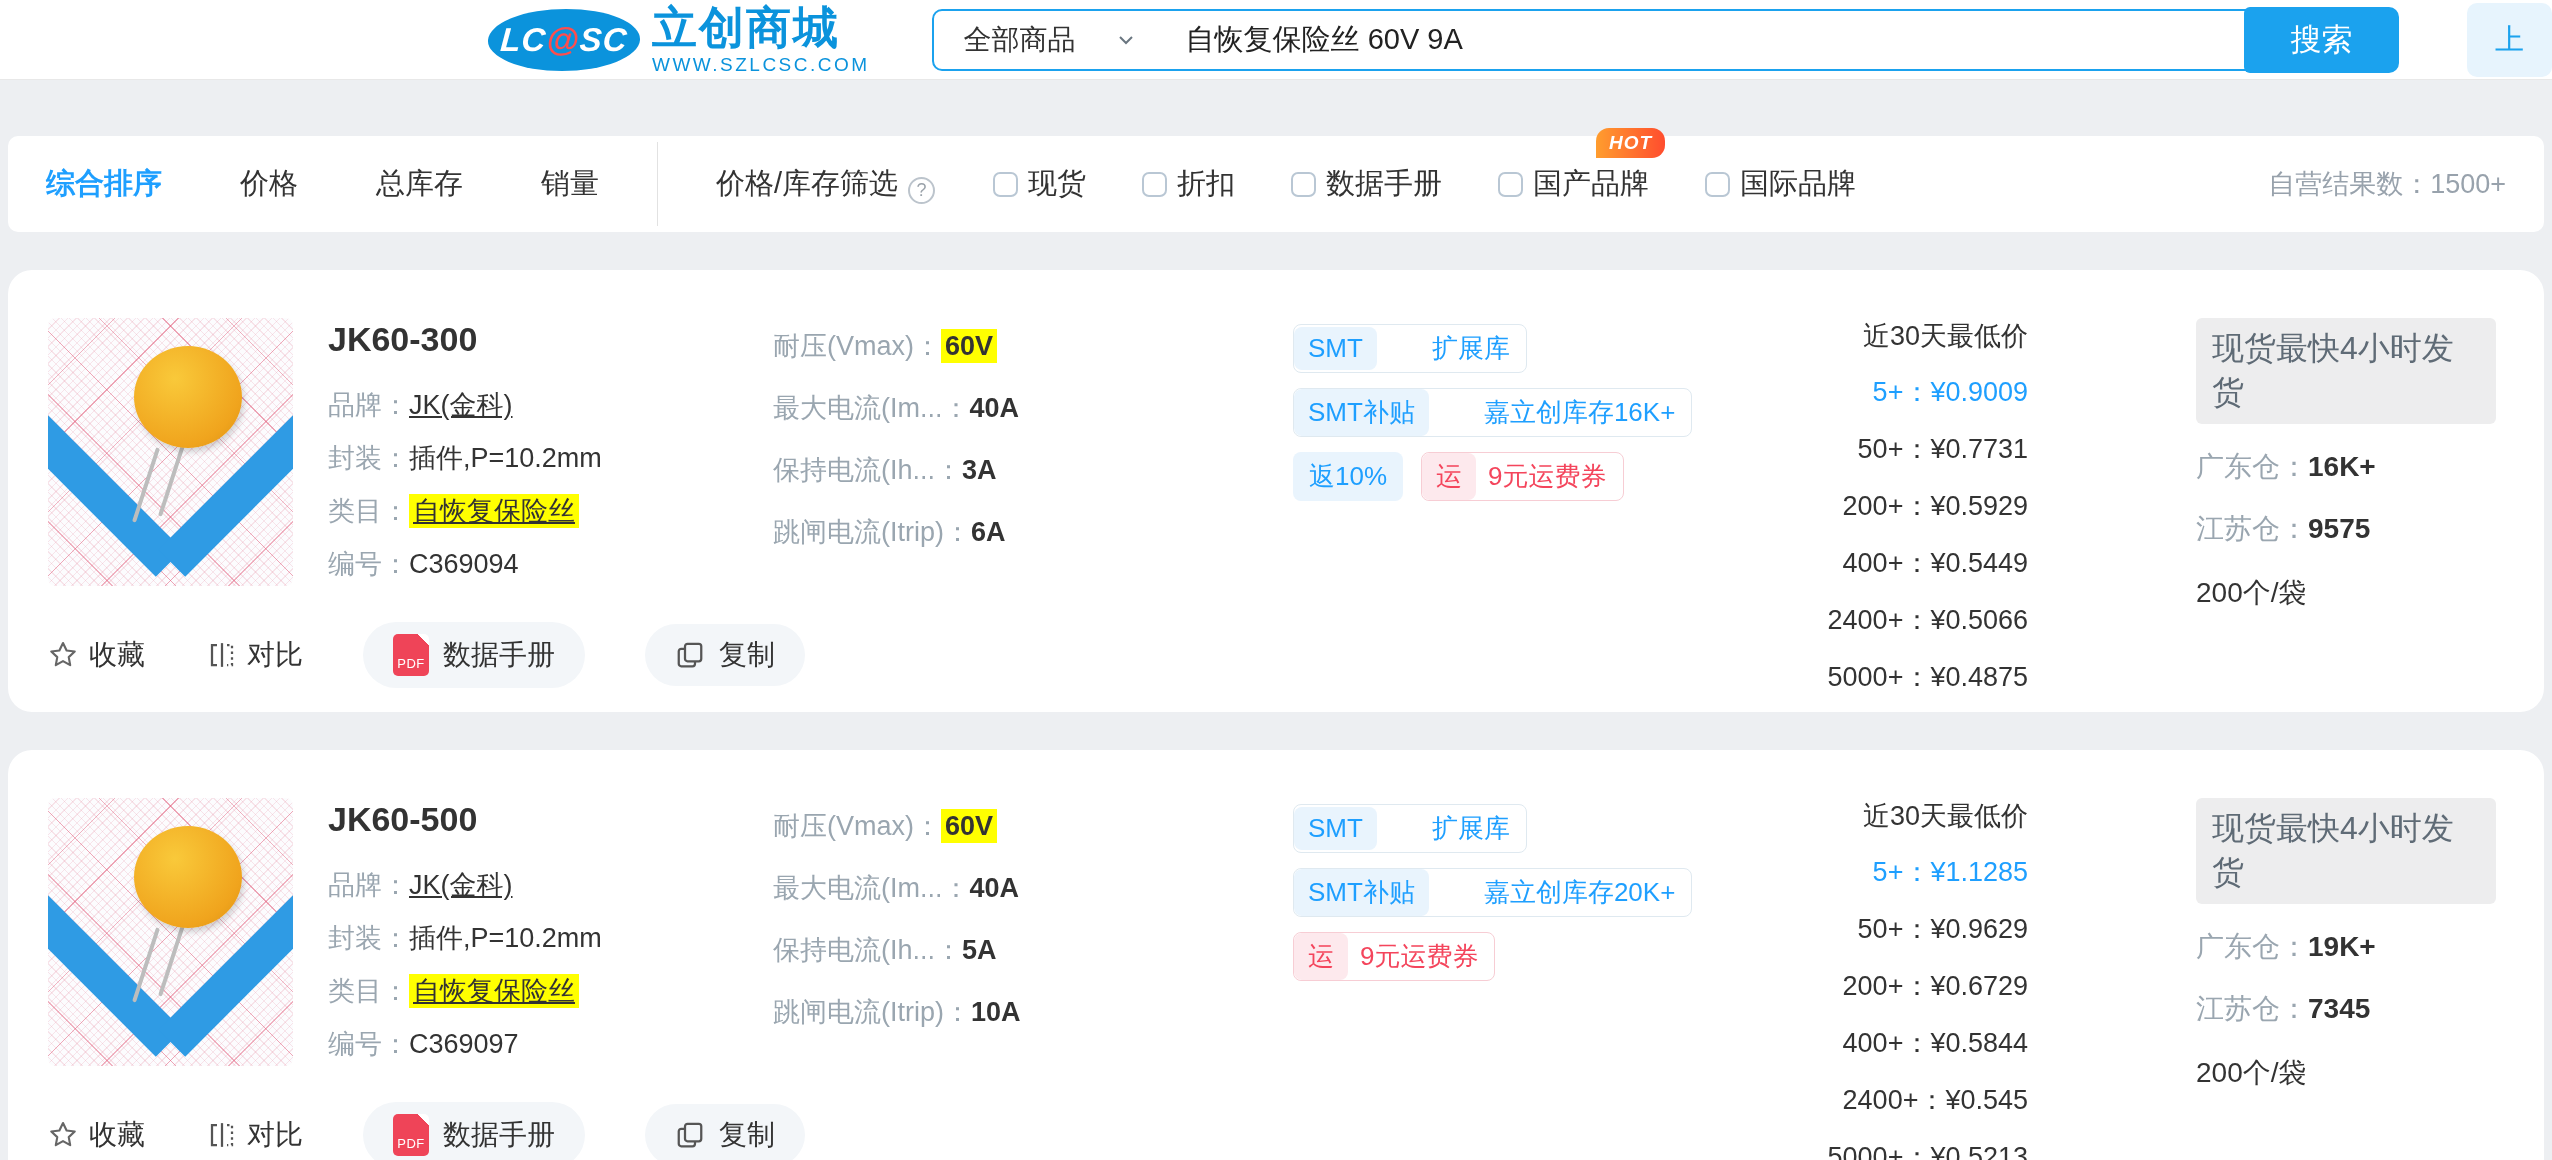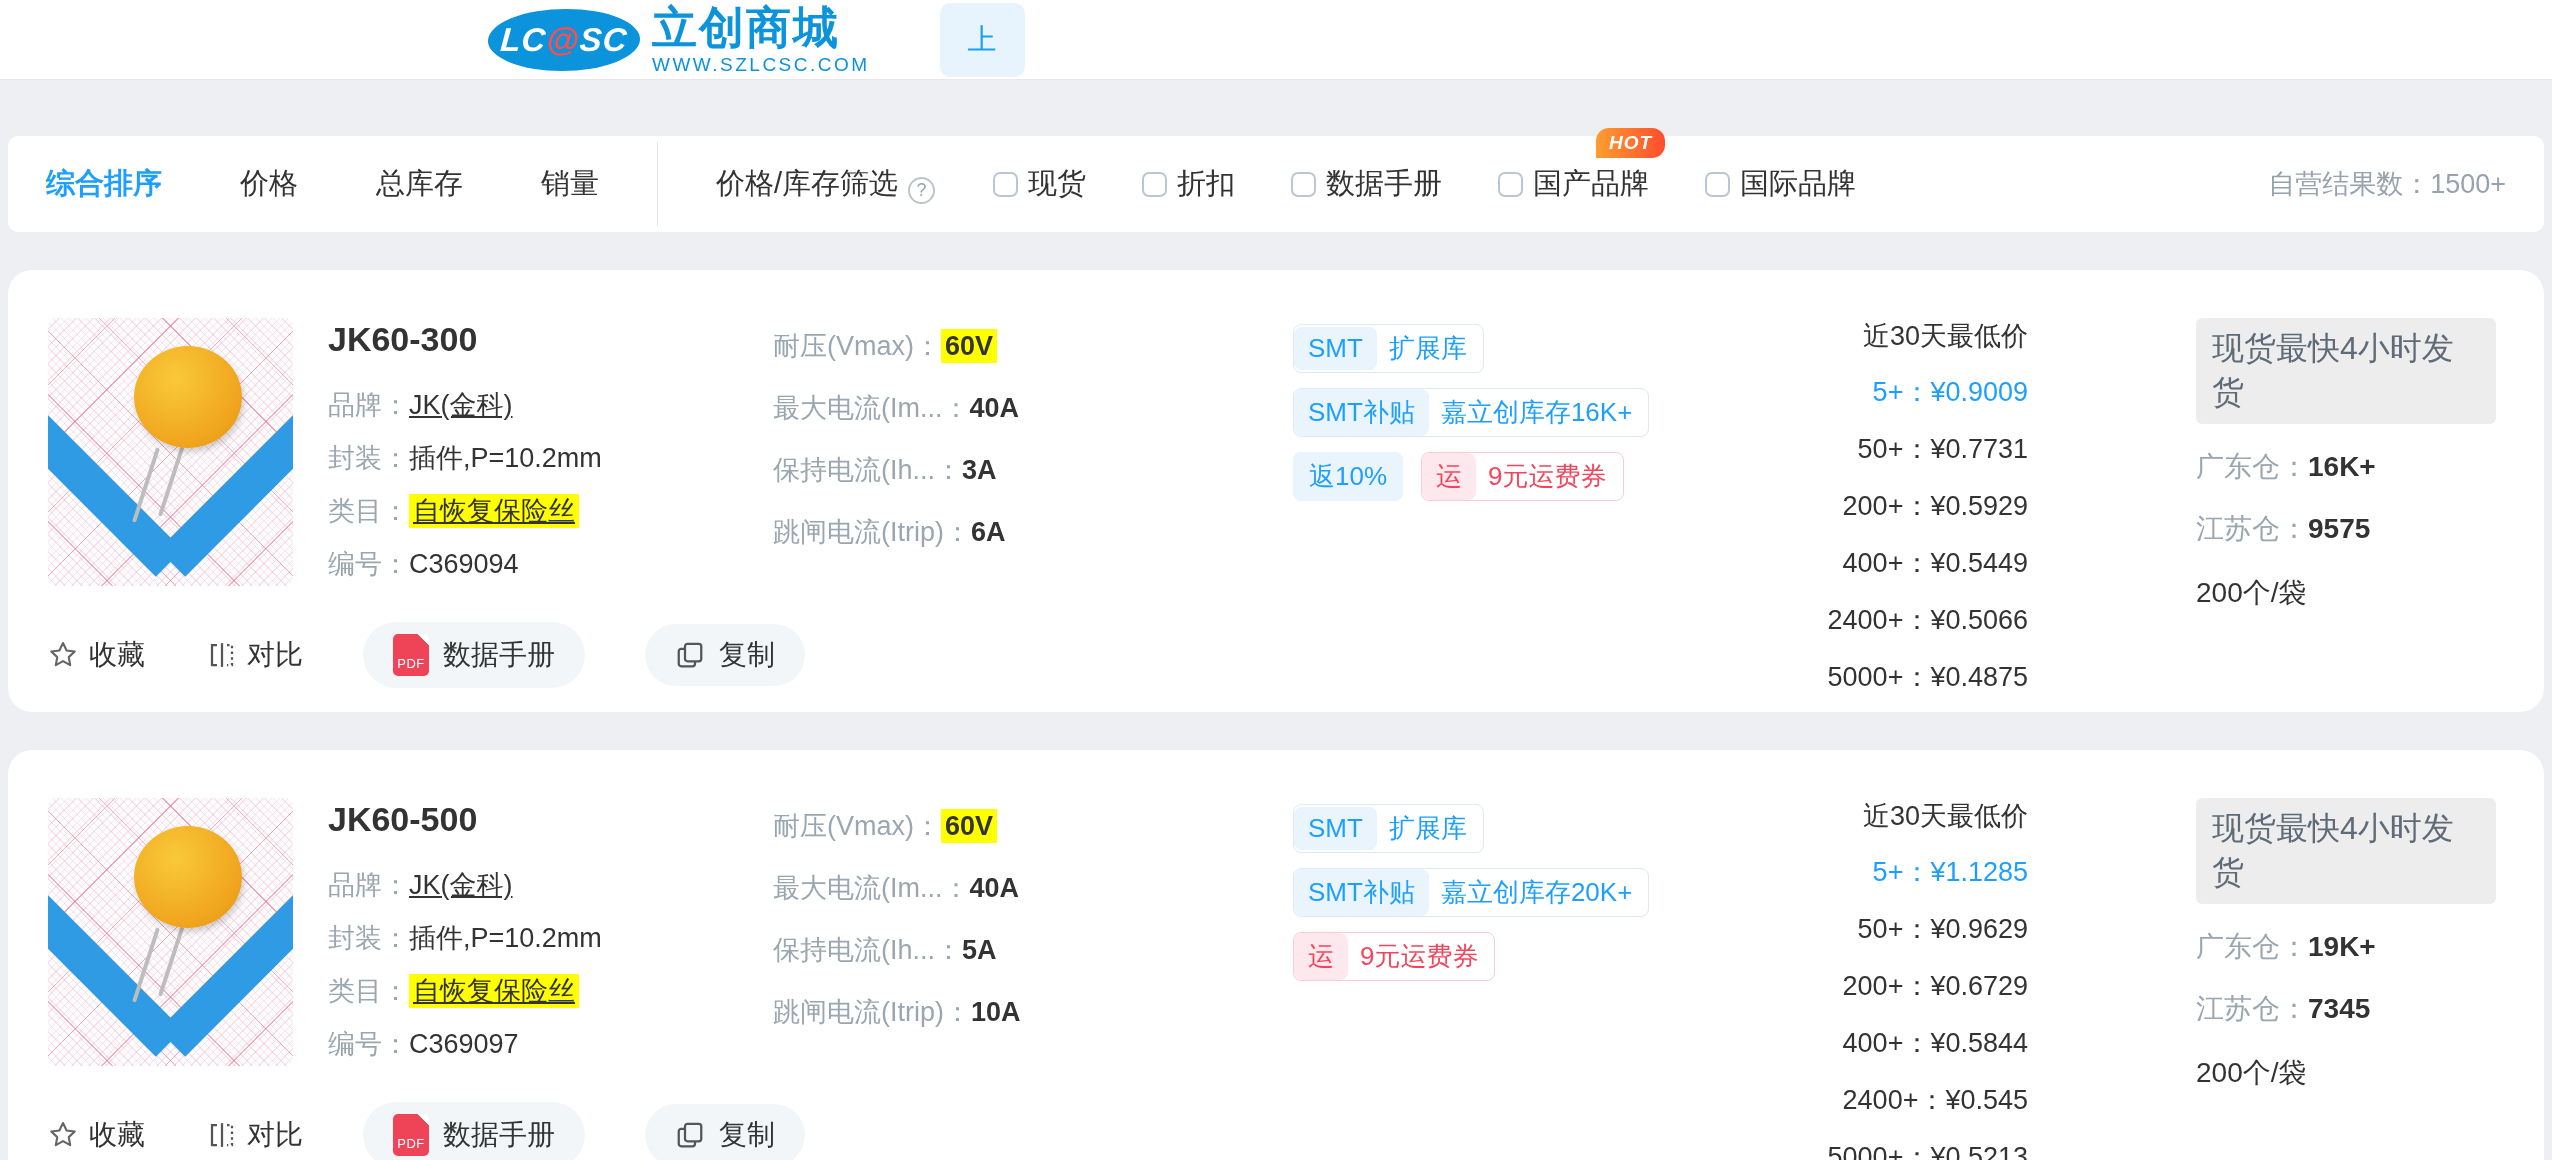--- a/index.html
+++ b/index.html
@@ -62,21 +62,21 @@
   .lab { color:#9aa6b0; }
   .val { color:#333; }
   .link { color:#333; text-decoration:underline; cursor:pointer; }
   .hl { background:#ffff00; padding:2px 4px; }
   .specs { width:520px; margin-top:10px; }
   .srow-spec { font-size:27px; margin-bottom:26px; white-space:nowrap; }
   .sval { color:#333; font-weight:600; }
   .tags { width:495px; margin-top:6px; }
   .tagrow { margin-bottom:15px; display:flex; gap:18px; }
   .tag { display:inline-flex; align-items:center; font-size:26px; border-radius:8px; overflow:hidden; cursor:pointer; }
-  .tag.blue { border:1px solid #dfe9f0; color:#1e9fff; background:#fff; }
+  .tag.blue { border:1px solid #dfe9f0; color:#1e9fff; background:#fff;gap:43px; }
   .tag.red  { border:1px solid #f7cdd4; color:#f4455c; background:#fff; }
   .seg { background:#e9f4fd; padding:6px 14px; border-radius:8px; }
   .seg.redseg { background:#fde9ed; }
   .seg2 { padding:6px 16px 6px 12px; }
   .tag.rebate { background:#e9f4fd; color:#1e9fff; padding:7px 16px; }
   .prices { width:240px; text-align:right; font-size:27px; }
   .phead { color:#333; margin-bottom:20px; }
   .prow { margin-bottom:21px; color:#333; white-space:nowrap; }
   .prow.accent { color:#1e9fff; }
   .stock { width:300px; margin-left:168px; }
@@ -100,20 +100,32 @@
     <div class="logo-blob">
         <span>LC</span>
         <span class="at">@</span>
         <span>SC</span>
       </div>
     <div class="logo-txt">
       <span class="logo-name">立创商城</span>
       <span class="logo-site">WWW.SZLCSC.COM</span>
     </div>
   </div>
+  <div class="search-wrap">
+    <div class="search-box">
+      <span class="search-cat">
+        <span>全部商品</span>
+        <svg class="icon" width="24" height="24" viewBox="0 0 24 24" fill="none" stroke="#6a7680" stroke-width="2">
+            <polyline points="6,9 12,15 18,9"></polyline>
+          </svg>
+      </span>
+      <input class="search-input" value="自恢复保险丝 60V 9A" style="">
+    </div>
+    <button class="search-btn">搜索</button>
+  </div>
   <span class="corner-btn">上</span>
 </div>
 
 <div class="filterbar">
   <div class="sorts">
     <span class="sort active">综合排序</span>
     <span class="sort">价格</span>
     <span class="sort">总库存</span>
     <span class="sort">销量</span>
   </div>

